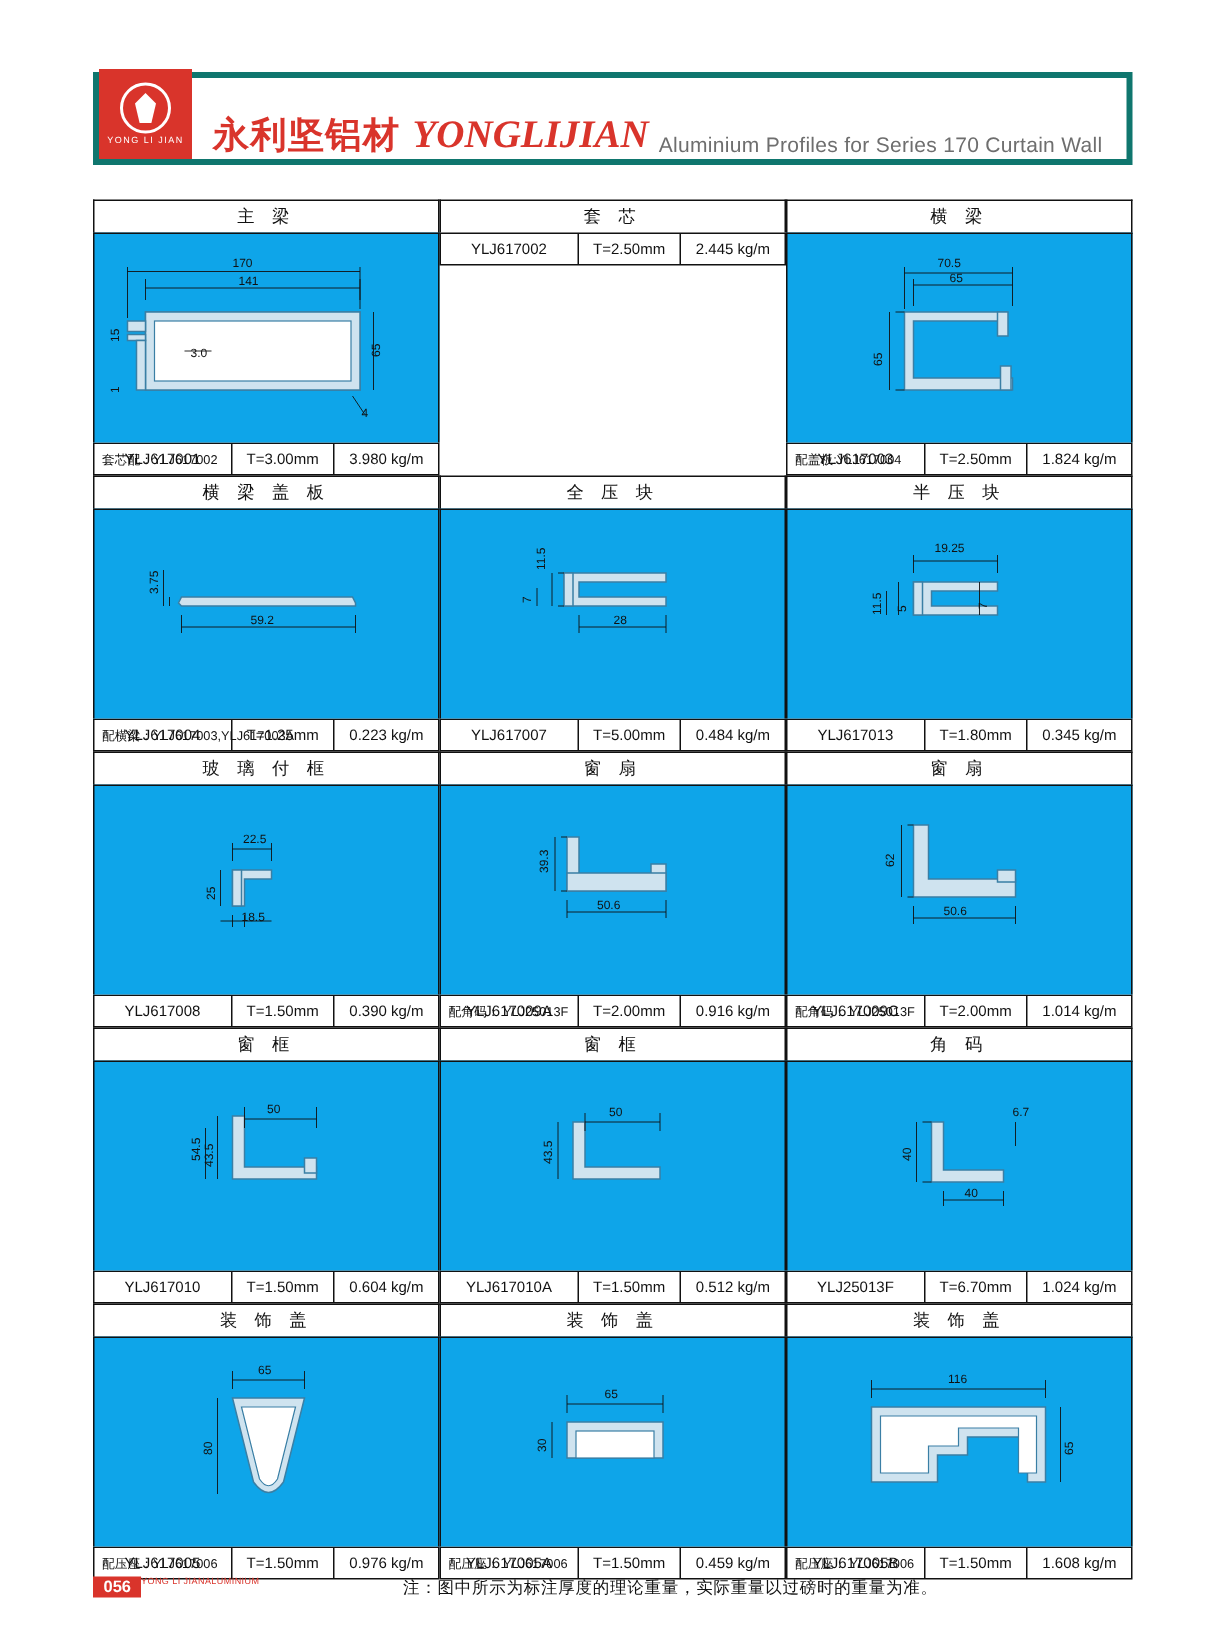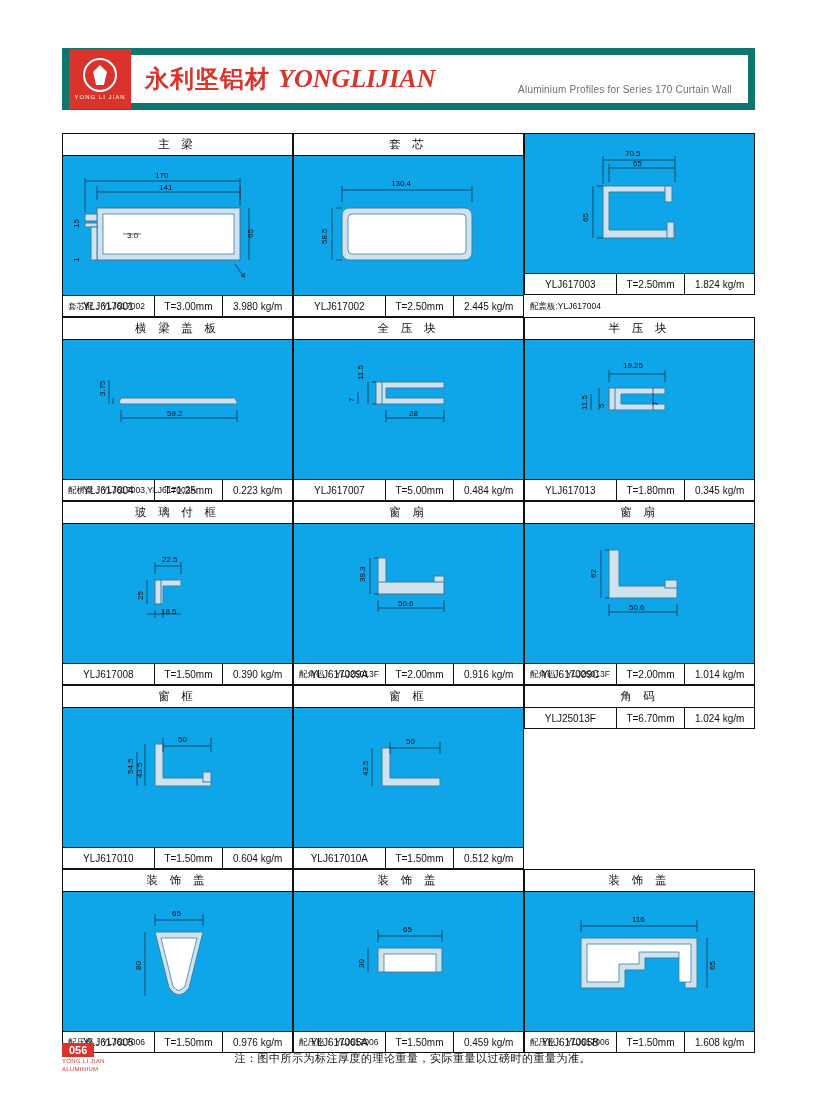--- a/index.html
+++ b/index.html
@@ -9,22 +9,22 @@
     background: #ffffff;
     font-family: "Liberation Sans", sans-serif;
     color: #111;
     position: relative;
   }
   .page { width:817px; height:1101px; position:relative; padding: 0; }
 
   
   .header {
     position: absolute; left: 62px; top: 48px; width: 693px; height: 62px;
-    border: 7px solid #0f766e;
-    display: flex; align-items: center;
+    border: 4px solid #0f766e;
+    display: flex; align-items: flex-end;
   }
   .header .logo-box {
     width: 62px; height: 60px; background: #d9342b;
     display: flex; align-items: center; justify-content: center;
     flex-direction: column; color: #fff;
   }
   .logo-mark {
     width: 34px; height: 34px; border-radius: 50%;
     border: 2px solid #ffffff;
     position: relative; display:flex; align-items:center; justify-content:center;
@@ -48,21 +48,21 @@
     letter-spacing: 0px;
   }
   .header-right {
     margin-left:auto; text-align:right; padding-right: 16px; line-height:1.35;
   }
   .header-title-cn {
     font-family:"DejaVu Sans", sans-serif;
     font-size: 17px; color:#5a5a5a; letter-spacing:1px;
   }
   .header-title-en {
-    font-size: 10px; color:#6e6e6e; letter-spacing:0.2px; margin-top:21px;
+    font-size: 14px; color:#6e6e6e; letter-spacing:0.2px; margin-top:21px;
   }
 
   
   .grid {
     position:absolute; left:62px; top:133px; width:693px;
     display:grid; grid-template-columns: repeat(3, 231px);
   }
   .cell { position:relative; }
   .cell-title {
     border:1px solid #111; border-bottom:none; height:22px;
@@ -98,21 +98,21 @@
   svg.draw { position:absolute; left:0; top:0; width:231px; height:140px; }
   .prof { fill: #cfe3ef; stroke:#3a7fa5; stroke-width:1; }
   .dim { stroke:#111; stroke-width:0.6; fill:none; }
   .dimtxt { font-family:"Liberation Sans", sans-serif; font-size:8px; fill:#111; }
 
   
   .footer {
     position:absolute; left:62px; top:1043px; width:693px; height:30px;
     display:flex; align-items:center;
   }
-  .pagebox { display:flex; flex-direction:column; }
+  .pagebox { display:flex; flex-direction:row; }
   .pagenum {
     background:#d9342b; color:#fff; font-size:11px; font-weight:bold;
     padding:1px 7px; display:inline-block; width:32px; text-align:center;
   }
   .pagelabel { font-size:6px; color:#d9342b; line-height:1.25; margin-top:1px; letter-spacing:0.3px;}
   .footer-note {
     flex:1; text-align:center; font-family:"DejaVu Sans", sans-serif;
     font-size:11px; color:#111; letter-spacing:0.5px;
     margin-left:-34px;
   }
@@ -169,43 +169,30 @@
       <div class="cell-note">套芯配：YLJ617002</div>
       <div class="cell-foot">
         <div class="f-code">YLJ617001</div>
         <div class="f-thick">T=3.00mm</div>
         <div class="f-weight">3.980 kg/m</div>
       </div>
     </div>
 
     <div class="cell">
       <div class="cell-title">套 芯</div>
-      <div class="cell-body">
-        <svg class="draw" viewBox="0 0 231 140">
-          <rect class="prof" x="48" y="52" width="130" height="52" rx="7"></rect>
-          <rect x="54" y="58" width="118" height="40" rx="4" fill="#fff" stroke="#3a7fa5" stroke-width="0.8"></rect>
-          <line class="dim" x1="48" y1="46" x2="48" y2="30"></line>
-          <line class="dim" x1="178" y1="46" x2="178" y2="30"></line>
-          <line class="dim" x1="48" y1="34" x2="178" y2="34"></line>
-          <line class="dim" x1="38" y1="52" x2="38" y2="104"></line>
-          <line class="dim" x1="42" y1="52" x2="48" y2="52"></line>
-          <line class="dim" x1="42" y1="104" x2="48" y2="104"></line>
-          <text class="dimtxt" x="97" y="30">130.4</text>
-          <text class="dimtxt" x="33" y="88" transform="rotate(-90 33,88)">58.5</text>
-        </svg>
-      </div>
       <div class="cell-note"></div>
       <div class="cell-foot">
         <div class="f-code">YLJ617002</div>
         <div class="f-thick">T=2.50mm</div>
         <div class="f-weight">2.445 kg/m</div>
       </div>
     </div>
 
     <div class="cell">
+      <div class="cell-title">横 梁</div>
       <div class="cell-body">
         <svg class="draw" viewBox="0 0 231 140">
           <path class="prof" d="M78,52 L146,52 L146,58 L84,58 L84,96 L150,96 L150,104 L78,104 Z"></path>
           <rect class="prof" x="140" y="52" width="7" height="16"></rect>
           <rect class="prof" x="142" y="88" width="7" height="16"></rect>
           <line class="dim" x1="84" y1="48" x2="84" y2="30"></line>
           <line class="dim" x1="150" y1="48" x2="150" y2="22"></line>
           <line class="dim" x1="84" y1="34" x2="150" y2="34"></line>
           <line class="dim" x1="78" y1="50" x2="78" y2="22"></line>
           <line class="dim" x1="78" y1="26" x2="150" y2="26"></line>
@@ -413,20 +400,35 @@
       <div class="cell-note"></div>
       <div class="cell-foot">
         <div class="f-code">YLJ617010A</div>
         <div class="f-thick">T=1.50mm</div>
         <div class="f-weight">0.512 kg/m</div>
       </div>
     </div>
 
     <div class="cell">
       <div class="cell-title">角 码</div>
+      <div class="cell-body">
+        <svg class="draw" viewBox="0 0 231 140">
+          <path class="prof" d="M96,40 L104,40 L104,72 L144,72 L144,80 L96,80 Z"></path>
+          <line class="dim" x1="86" y1="40" x2="86" y2="80"></line>
+          <line class="dim" x1="90" y1="40" x2="96" y2="40"></line>
+          <line class="dim" x1="90" y1="80" x2="96" y2="80"></line>
+          <line class="dim" x1="152" y1="40" x2="152" y2="56"></line>
+          <line class="dim" x1="104" y1="86" x2="104" y2="96"></line>
+          <line class="dim" x1="144" y1="86" x2="144" y2="96"></line>
+          <line class="dim" x1="104" y1="92" x2="144" y2="92"></line>
+          <text class="dimtxt" x="82" y="66" transform="rotate(-90 82,66)">40</text>
+          <text class="dimtxt" x="150" y="36">6.7</text>
+          <text class="dimtxt" x="118" y="90">40</text>
+        </svg>
+      </div>
       <div class="cell-note"></div>
       <div class="cell-foot">
         <div class="f-code">YLJ25013F</div>
         <div class="f-thick">T=6.70mm</div>
         <div class="f-weight">1.024 kg/m</div>
       </div>
     </div>
 
     <div class="cell">
       <div class="cell-title">装 饰 盖</div>

